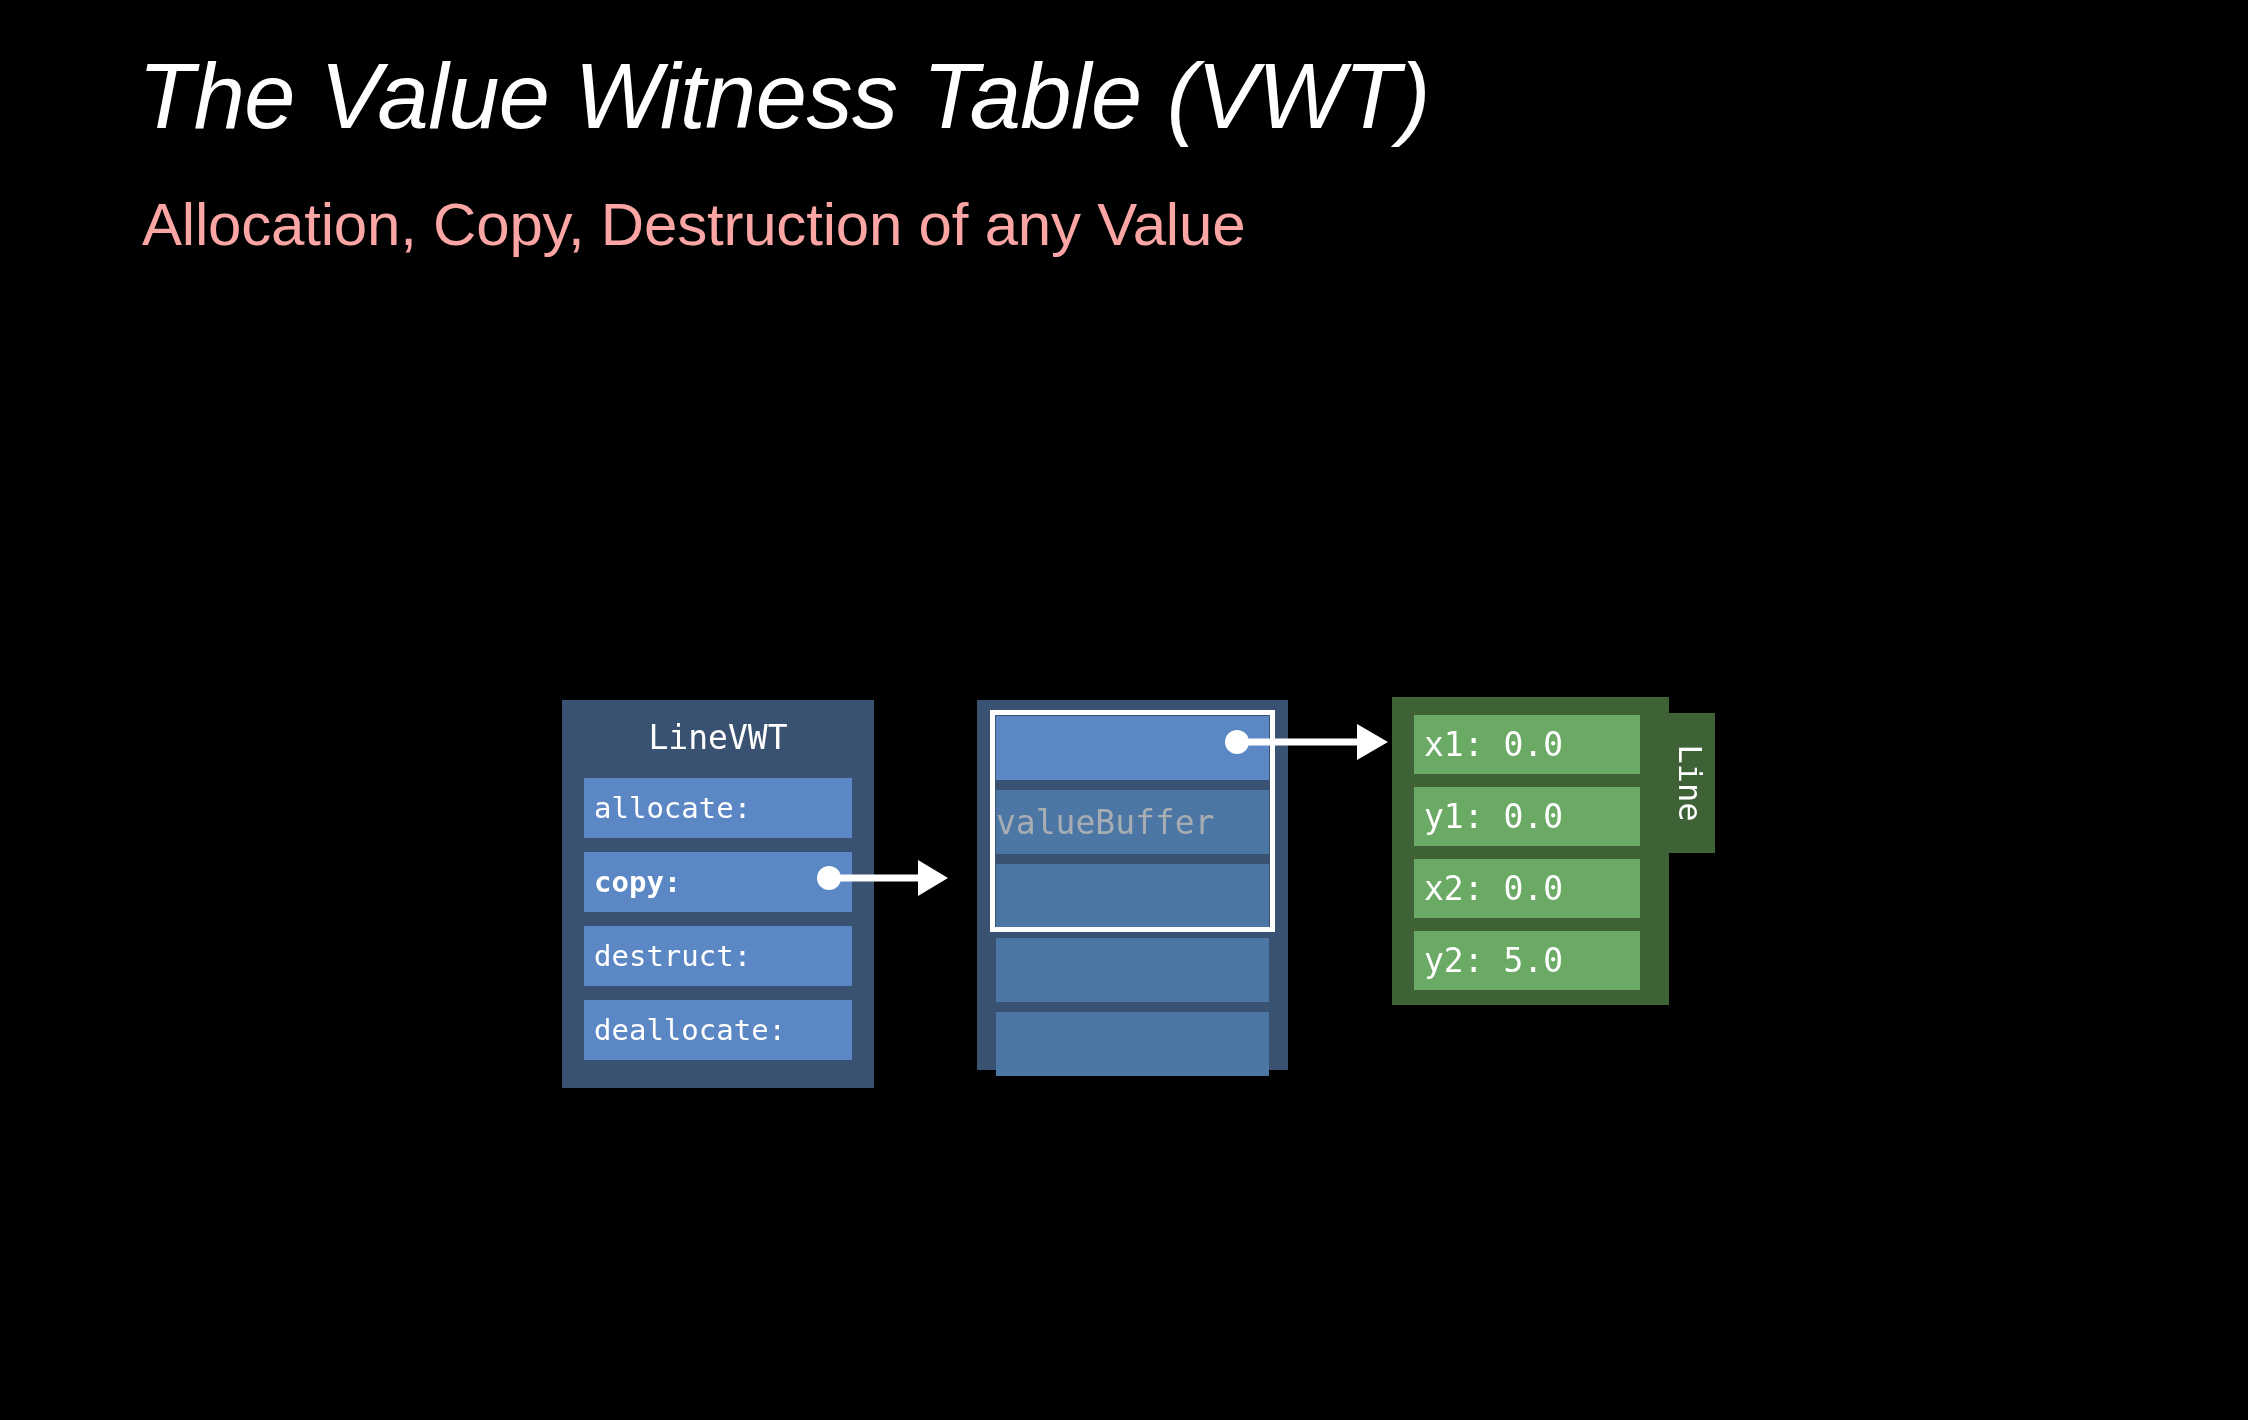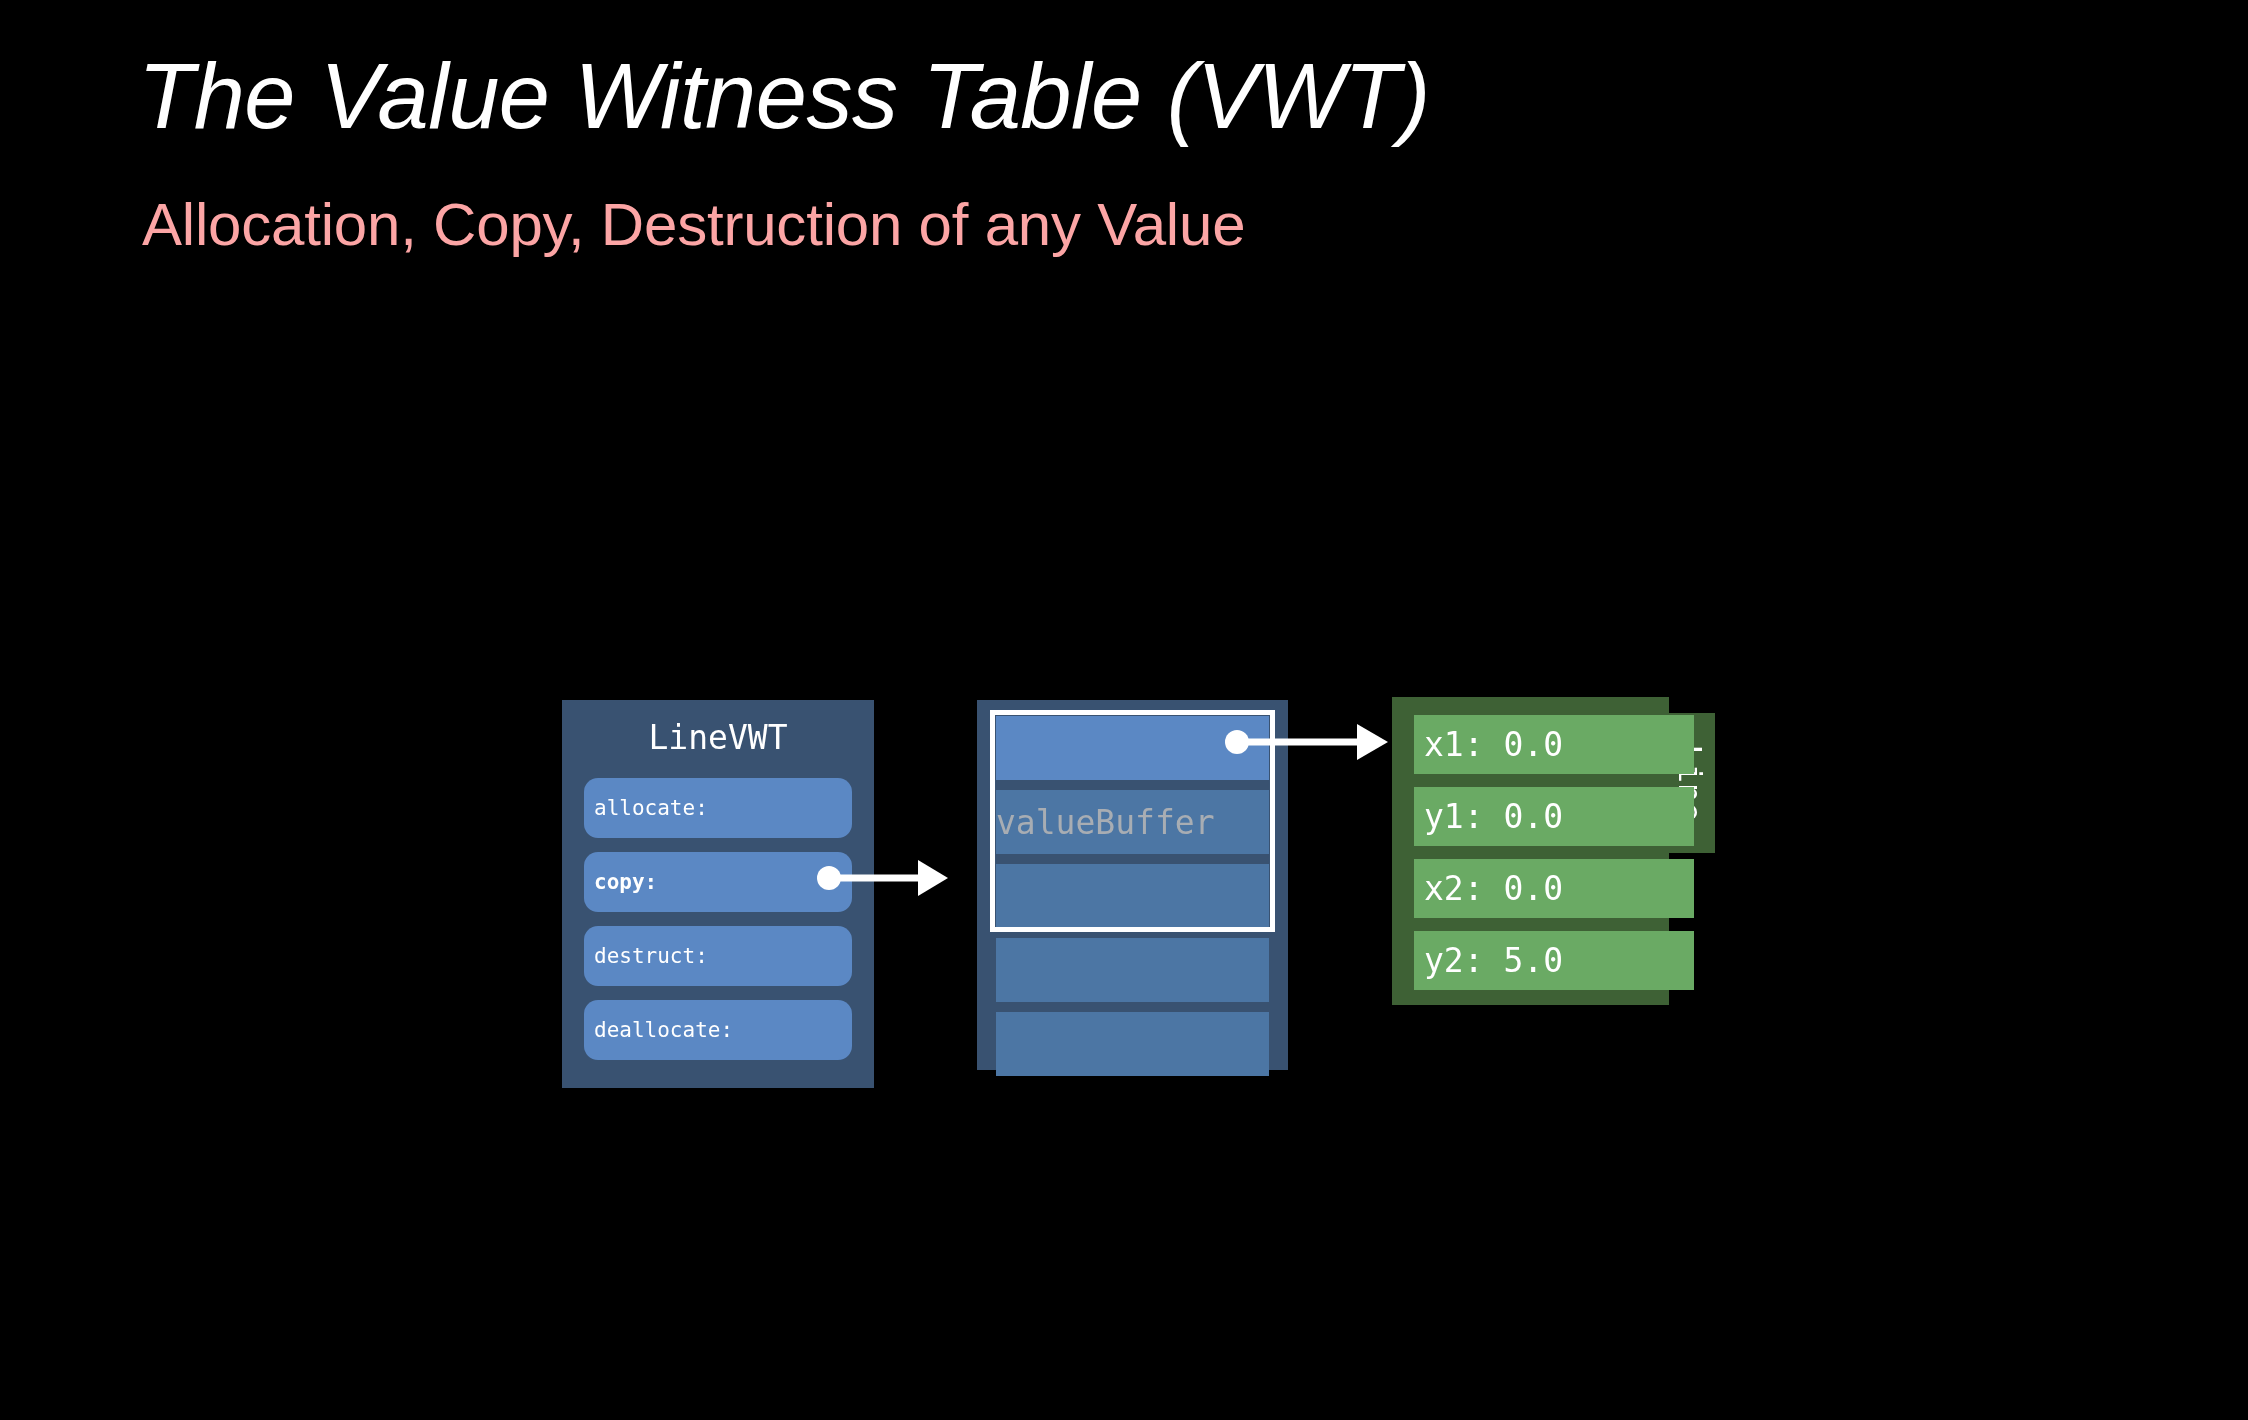--- a/index.html
+++ b/index.html
@@ -80,22 +80,21 @@
   .vwt-row {
     height: 60px;
     background: #5b88c4;
     margin-bottom: 14px;
     display: flex;
     align-items: center;
     box-sizing: border-box;
     padding-left: 10px;
     color: #ffffff;
     font-family: "DejaVu Sans Mono", "Liberation Mono", monospace;
-    font-size: 21px;
-    border-radius: 14px;
+    font-size: 29px;
   }
   .vwt-row.bold { font-weight: bold; }
 
   
   .buf-box {
     position: absolute;
     left: 977px;
     top: 700px;
     width: 311px;
     height: 370px;
@@ -162,21 +161,21 @@
     top: 697px;
     width: 277px;
     height: 308px;
     background: #3e6135;
     box-sizing: border-box;
   }
   .line-fields {
     position: absolute;
     left: 22px;
     top: 18px;
-    width: 280px;
+    width: 226px;
   }
   .line-field {
     height: 59px;
     background: #6aaa64;
     margin-bottom: 13px;
     display: flex;
     align-items: center;
     padding-left: 10px;
     box-sizing: border-box;
     color: #ffffff;

